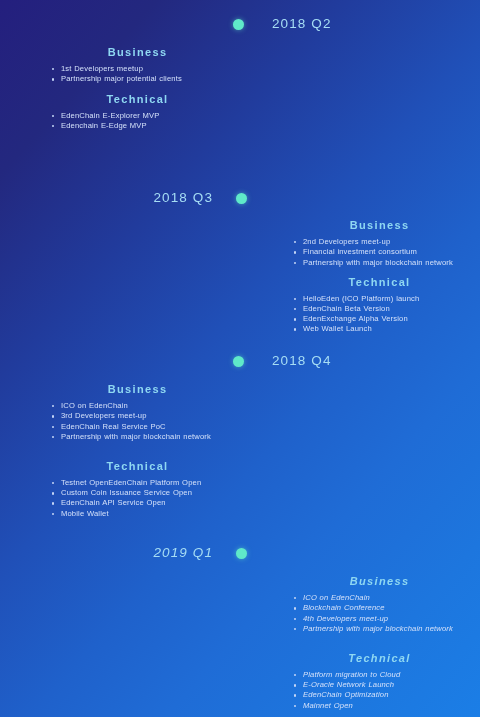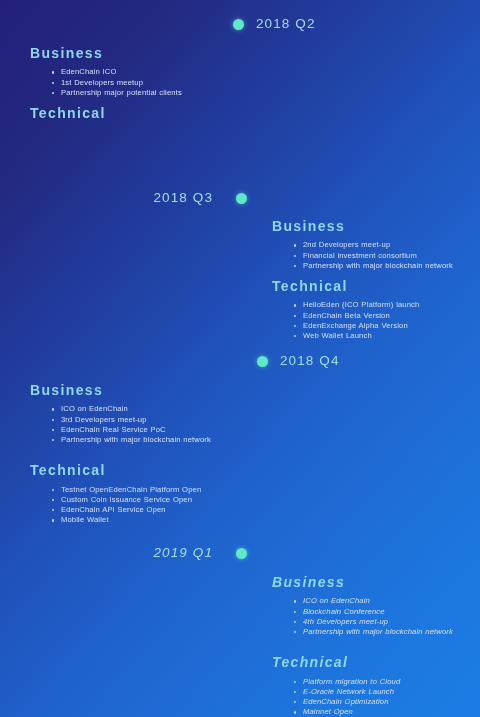--- a/index.html
+++ b/index.html
@@ -61,38 +61,39 @@
   }
 
   .quarter-label {
     font-size:13.5px;
     font-weight:400;
     letter-spacing:1.1px;
     color:#a6ddf4;
     white-space:nowrap;
     line-height:1;
   }
-  .side-left  .quarter-label { margin-left:12px; }
+  .side-left  .quarter-label { margin-left:28px; }
   .side-right .quarter-label { margin-right:23px; }
 
   
   .ms-body {
     position:absolute;
     width:215px;
   }
   .ms-body.col-left  { left:30px;  }
   .ms-body.col-right { left:272px; }
 
   .group-title {
-    font-size:14px;
+    font-size:11px;
     font-weight:700;
     letter-spacing:1.35px;
     color:#8fd8f2;
     line-height:1.1;
     margin-bottom:6px;
+    text-align:center;
   }
 
   .group-list {
     list-style:none;
     margin:0 0 0 22px;
     padding:0;
   }
 
   .group-list li {
     position:relative;
@@ -126,27 +127,30 @@
 
   <div class="milestone" style="top:12px;">
     <div class="ms-head side-left">
       <span class="node-dot"></span>
       <span class="quarter-label">2018 Q2</span>
     </div>
     <div class="ms-body col-left" style="top:34px;">
       <div class="group-block">
         <div class="group-title">Business</div>
         <ul class="group-list">
-          <li>EdenChain ICO</li>
           <li>1st Developers meetup</li>
           <li>Partnership major potential clients</li>
         </ul>
       </div>
       <div class="group-block">
         <div class="group-title">Technical</div>
+        <ul class="group-list">
+          <li>EdenChain E-Explorer MVP</li>
+          <li>Edenchain E-Edge MVP</li>
+        </ul>
       </div>
     </div>
   </div>
 
   <div class="milestone" style="top:186px;">
     <div class="ms-head side-right">
       <span class="quarter-label">2018 Q3</span>
       <span class="node-dot"></span>
     </div>
     <div class="ms-body col-right" style="top:33px;">
@@ -163,21 +167,21 @@
         <ul class="group-list">
           <li>HelloEden (ICO Platform) launch</li>
           <li>EdenChain Beta Version</li>
           <li>EdenExchange Alpha Version</li>
           <li>Web Wallet Launch</li>
         </ul>
       </div>
     </div>
   </div>
 
-  <div class="milestone" style="top:349px;padding-left:24px;">
+  <div class="milestone" style="top:349px;">
     <div class="ms-head side-left">
       <span class="node-dot"></span>
       <span class="quarter-label">2018 Q4</span>
     </div>
     <div class="ms-body col-left" style="top:34px;">
       <div class="group-block">
         <div class="group-title">Business</div>
         <ul class="group-list">
           <li>ICO on EdenChain</li>
           <li>3rd Developers meet-up</li>

